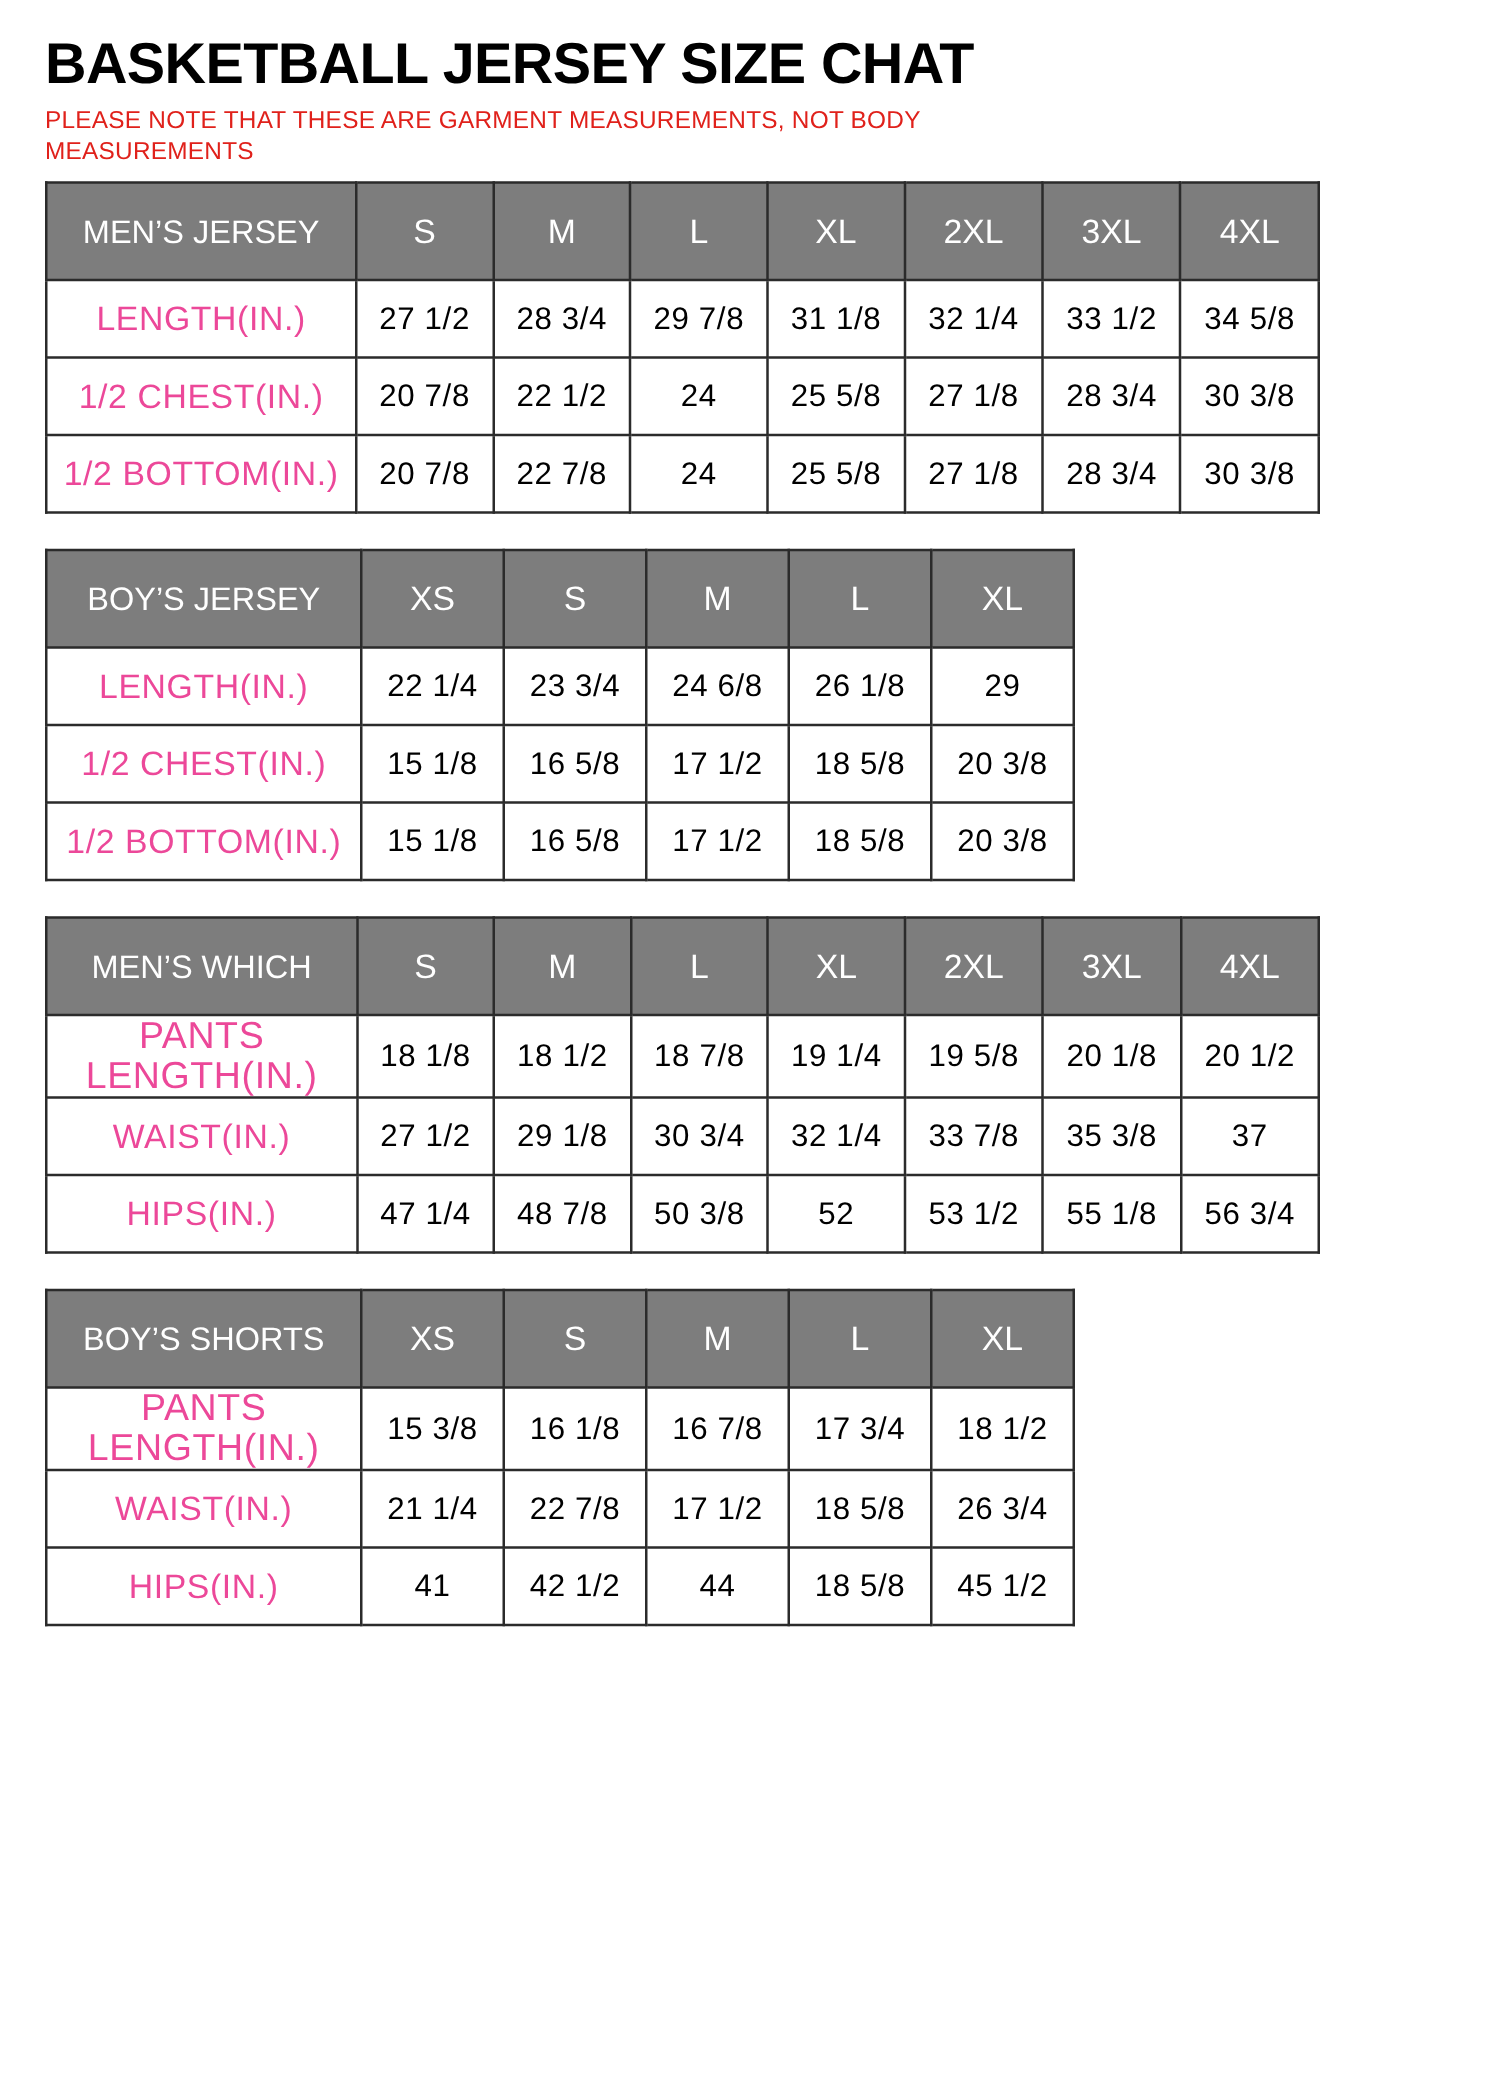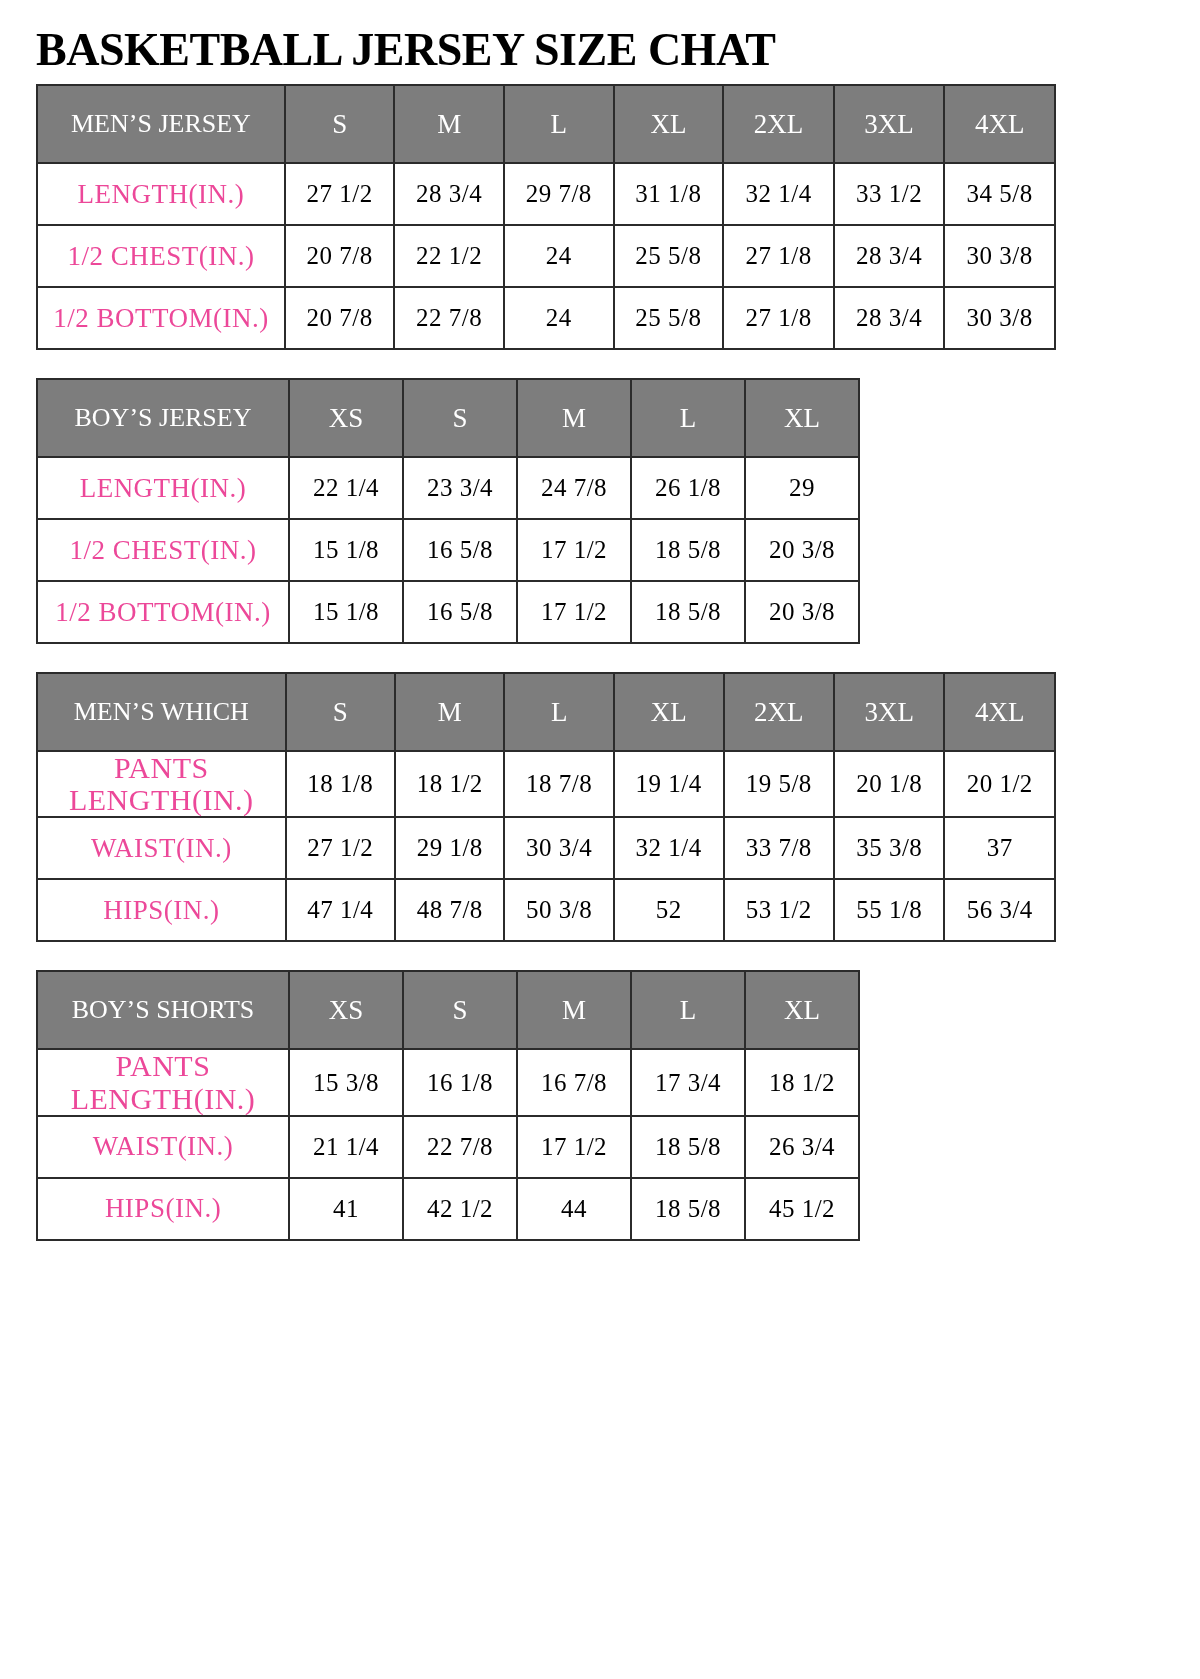--- a/index.html
+++ b/index.html
@@ -12,21 +12,20 @@
     height: 1679px;
     font-family: "Liberation Sans", sans-serif;
     color: #000000;
     position: relative;
     overflow: hidden;
   }
   .page {
     padding: 18px 28px 0 28px;
     box-sizing: border-box;
     width: 1084px;
-    font-family: Liberation Serif, serif;
   }
   .main-title {
     font-size: 46px;
     font-weight: bold;
     letter-spacing: -0.5px;
     line-height: 1.05;
     margin: 8px 0 10px 8px;
     color: #000;
     white-space: nowrap;
   }
@@ -103,20 +102,21 @@
   .t-boy-jersey col.c0, .t-boy-shorts col.c0 { width: 252px; }
   .t-boy-jersey col.cx, .t-boy-shorts col.cx { width: 114px; }
 </style>
 </head>
 <body>
 
 <div class="page">
 
   <div class="main-title">BASKETBALL JERSEY SIZE CHAT</div>
 
+  <div class="note">PLEASE NOTE THAT THESE ARE GARMENT MEASUREMENTS, NOT BODY MEASUREMENTS</div>
 
   <div id="tables-container">
       <table class="size-table t-men-jersey">
         <colgroup>
           <col class="c0">
           <col class="cx">
           <col class="cx">
           <col class="cx">
           <col class="cx">
           <col class="cx">
@@ -185,21 +185,21 @@
             <th>M</th>
             <th>L</th>
             <th>XL</th>
           </tr>
         </thead>
         <tbody>
           <tr>
             <td class="rowhead">LENGTH(IN.)</td>
             <td>22  1/4</td>
             <td>23  3/4</td>
-            <td>24  7/8</td>
+            <td>24  6/8</td>
             <td>26  1/8</td>
             <td>29</td>
           </tr>
           <tr>
             <td class="rowhead">1/2  CHEST(IN.)</td>
             <td>15  1/8</td>
             <td>16  5/8</td>
             <td>17  1/2</td>
             <td>18  5/8</td>
             <td>20  3/8</td>

